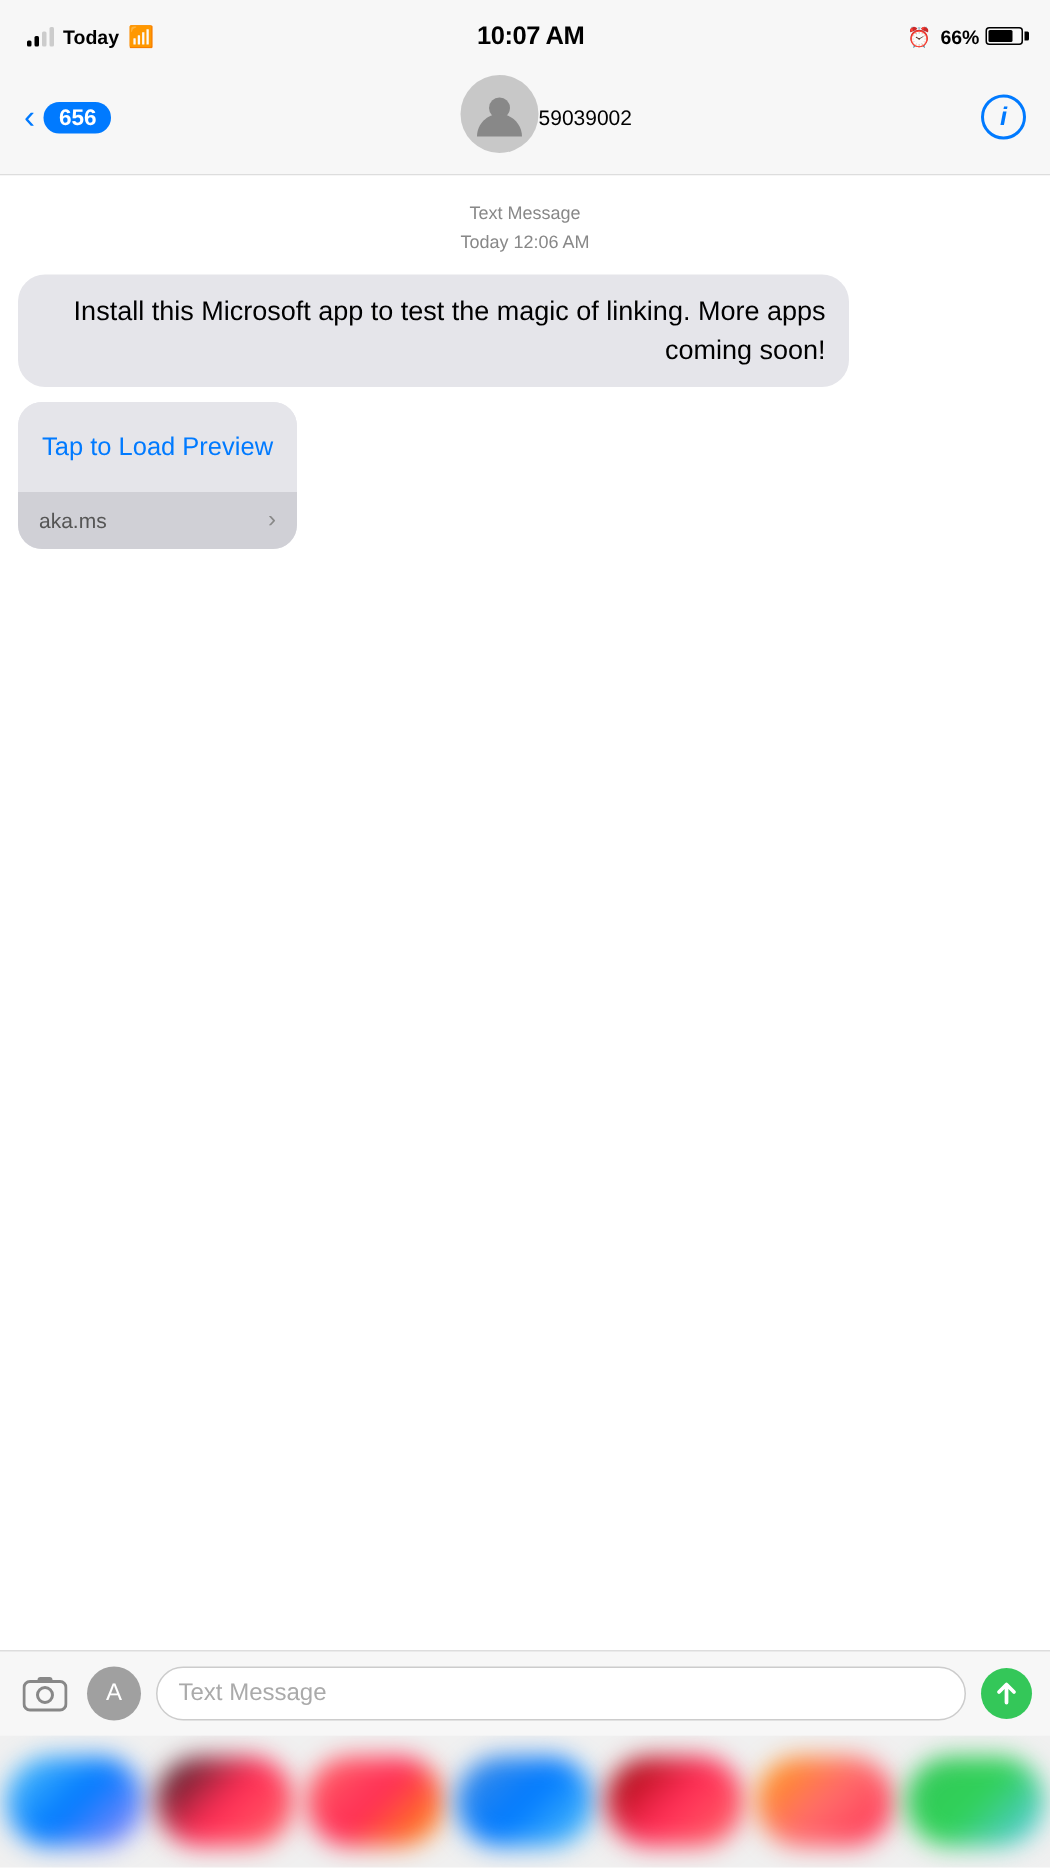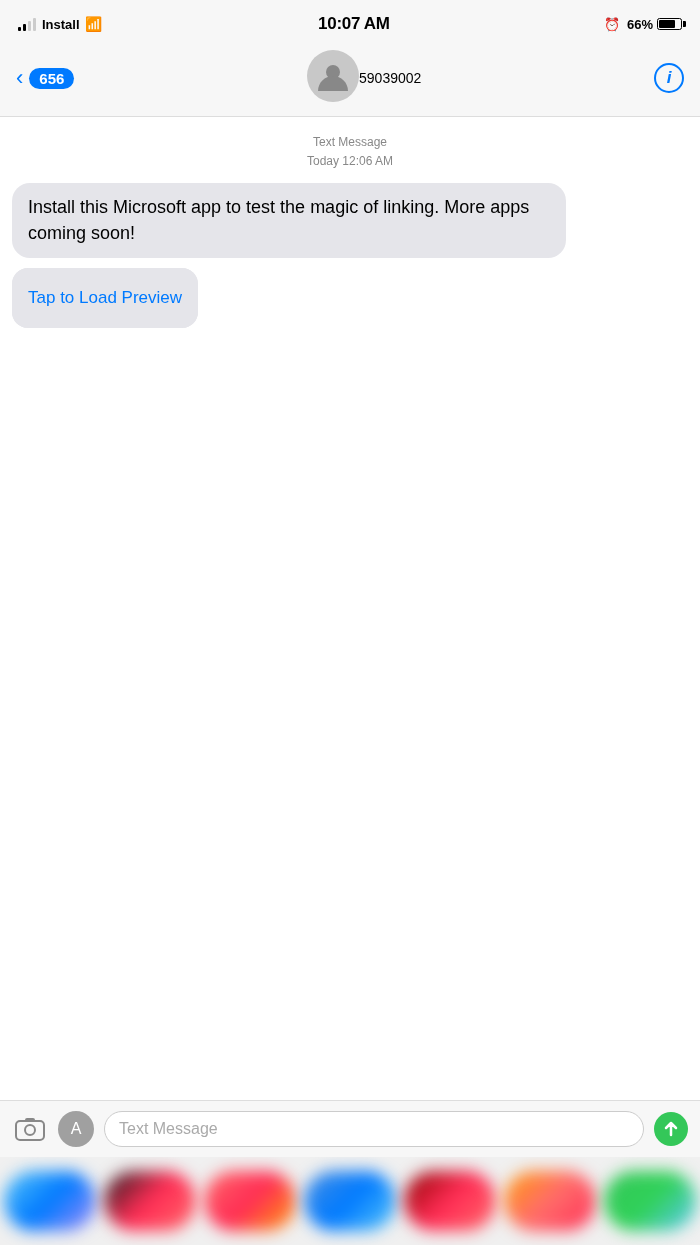--- a/index.html
+++ b/index.html
@@ -184,20 +184,21 @@
       margin-bottom: 8px;
     }
     .bubble-text {
       background: #e5e5ea;
       border-radius: 18px;
       padding: 12px 16px;
       max-width: 82%;
       font-size: 18px;
       line-height: 1.4;
       color: #000;
+      text-align: right;
     }
     .link-preview-card {
       background: #e5e5ea;
       border-radius: 16px;
       max-width: 290px;
       overflow: hidden;
       margin-top: 2px;
     }
     .link-preview-top {
       padding: 20px 16px 20px;
@@ -310,21 +311,21 @@
 <body>
 
 <div class="status-bar">
   <div class="status-left">
     <div class="signal-bars">
       <span></span>
         <span></span>
         <span></span>
         <span></span>
     </div>
-    <span>Install</span>
+    <span>Today</span>
     <span class="wifi-icon">📶</span>
   </div>
   <div class="status-center">10:07 AM</div>
   <div class="status-right">
     <span class="alarm-icon">⏰</span>
     <div class="battery-container">
       <span>66%</span>
       <div class="battery-icon">
         <div class="battery-fill"></div>
       </div>
@@ -359,20 +360,24 @@
 
   <div class="message-bubble">
     <div class="bubble-text">Install this Microsoft app to test the magic of linking. More apps coming soon!</div>
   </div>
 
   <div class="message-bubble">
     <div class="link-preview-card">
       <div class="link-preview-top">
         <span class="tap-to-load">Tap to Load Preview</span>
       </div>
+      <div class="link-preview-bottom">
+        <span class="link-domain">aka.ms</span>
+        <span class="link-chevron">›</span>
+      </div>
     </div>
   </div>
 </div>
 
 <div class="input-bar">
   <div class="camera-btn">
     <svg width="30" height="26" viewBox="0 0 30 26" fill="none">
       <rect x="1" y="5" width="28" height="19" rx="4" stroke="#888" stroke-width="2" fill="none"></rect>
       <circle cx="15" cy="14" r="5" stroke="#888" stroke-width="2" fill="none"></circle>
       <rect x="10" y="2" width="10" height="4" rx="2" fill="#888"></rect>

